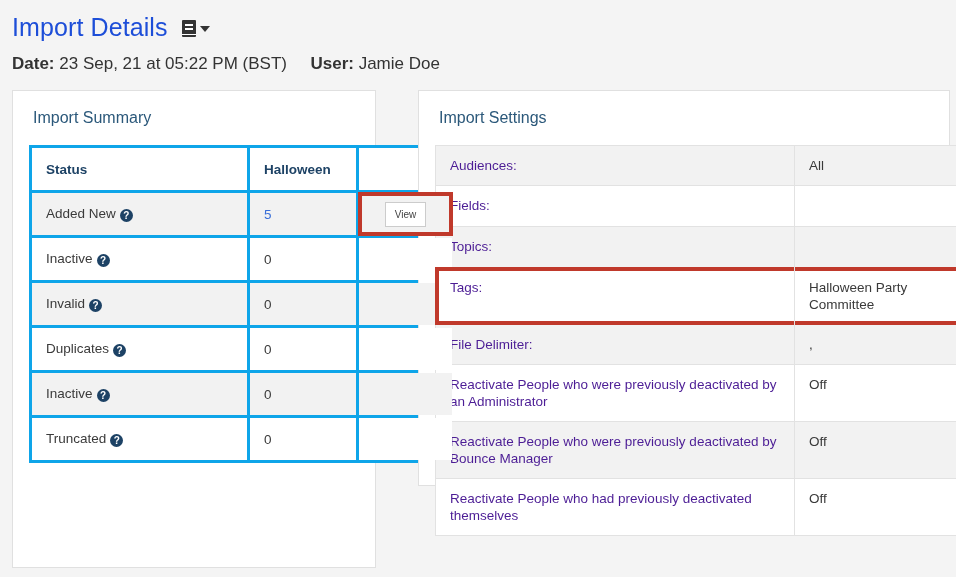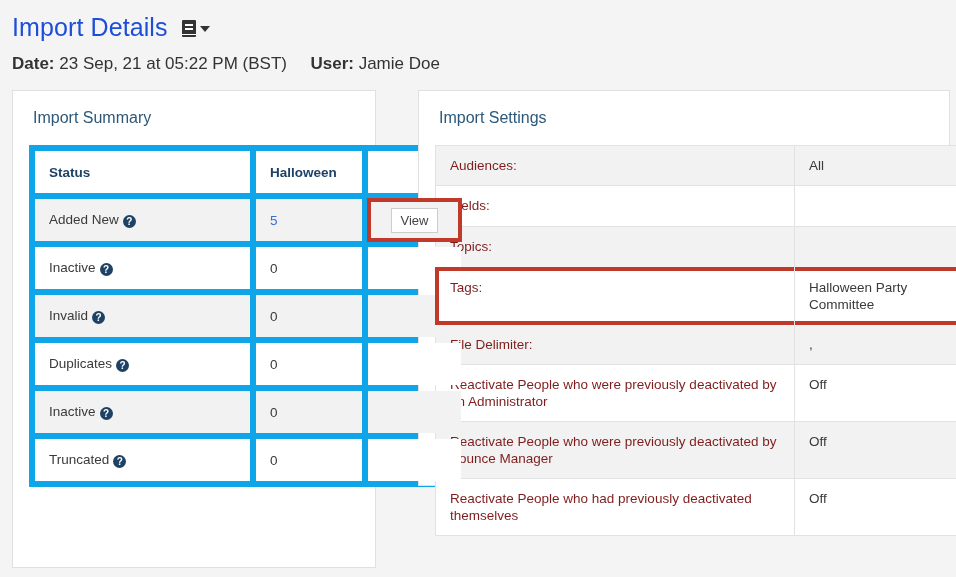--- a/index.html
+++ b/index.html
@@ -123,21 +123,21 @@
   table {
     border-collapse: collapse;
     table-layout: fixed;
   }
   #summary-table {
     width: 330px;
     margin: 18px 0 0 16px;
   }
   #summary-table th,
   #summary-table td {
-    border: 6px solid #0ea5e9;
+    border: 3px solid #0ea5e9;
     padding: 0 14px;
     height: 42px;
     text-align: left;
     font-size: 13.5px;
     vertical-align: middle;
   }
   #summary-table thead th {
     background: #ffffff;
     color: #1d4265;
     font-weight: bold;
@@ -183,21 +183,21 @@
   .action-cell {
     position: relative;
     padding: 0 !important;
     text-align: center !important;
   }
   .view-button {
     display: inline-block;
     border: 1px solid #cccccc;
     background: #ffffff;
     color: #444444;
-    font-size: 13px;
+    font-size: 10px;
     padding: 4px 9px;
     cursor: pointer;
     font-family: "Liberation Sans", sans-serif;
     line-height: 15px;
   }
   
   .annot-view {
     position: absolute;
     left: -1px;
     top: -1px;
@@ -219,21 +219,21 @@
     font-size: 13.5px;
     vertical-align: top;
     line-height: 17px;
   }
   #settings-table tr:nth-child(odd) td {
     background: #f2f2f2;
   }
   #settings-table tr:nth-child(even) td {
     background: #ffffff;
   }
-  .set-label { width: 330px; color: #7f1d1d; margin-top: 16px; }
+  .set-label { width: 330px; color: #4c1d95; margin-top: 16px; }
   .set-value { width: 166px; color: #3a3a3a; }
   #settings-table tr.short-row td { height: 18px; }
 
   
   #settings-table tr.annotated td {
     position: relative;
     background: #ffffff !important;
   }
   #settings-table tr.annotated td.set-label::before {
     content: "";

